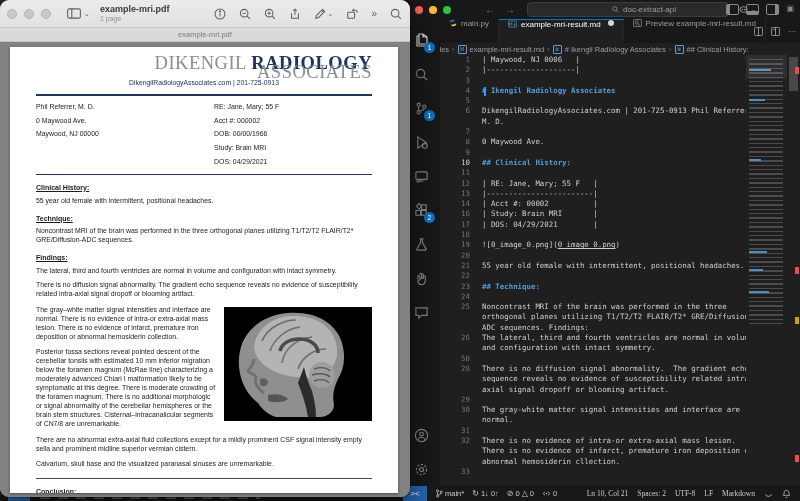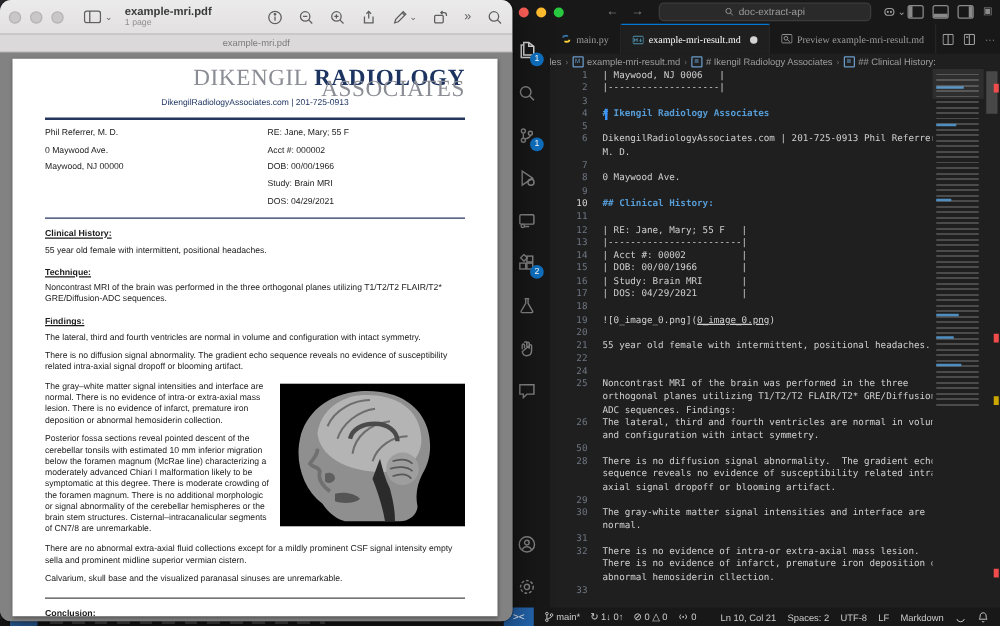--- a/index.html
+++ b/index.html
@@ -13,33 +13,33 @@
 
   
   .vscode{position:absolute;left:403px;top:0;width:397px;height:501px;background:#1f1f1f;
           color:#cccccc;z-index:1;font-size:8px;}
   .titlebar{height:19px;background:#181818;display:flex;align-items:center;position:relative;}
   .tl{width:8px;height:8px;border-radius:50%;margin-left:6px;flex:none;}
   .tl.r{background:#ff5f57;margin-left:12px}.tl.y{background:#febc2e}.tl.g{background:#28c840}
   .nav-arrows{margin-left:34px;display:flex;gap:10px;color:#8a8a8a;font-size:10px;line-height:19px;}
   .cmdcenter{margin-left:12px;width:168px;height:13px;background:#2a2a2a;border:1px solid #3c3c3c;
       border-radius:4px;display:flex;align-items:center;justify-content:center;gap:4px;
-      color:#9d9d9d;font-size:8px;}
+      color:#9d9d9d;font-size:8px;padding-left:32px;}
   .copilot{margin-left:10px;color:#9d9d9d;display:flex;align-items:center;gap:2px;font-size:8px;}
   .layout-icons{position:absolute;right:6px;top:4px;display:flex;gap:7px;}
   .lyt{width:11px;height:9px;border:1px solid #8a8a8a;border-radius:2px;position:relative;}
   .lyt i{position:absolute;background:#8a8a8a;}
   .lyt.left i{left:0;top:0;bottom:0;width:3px;}
   .lyt.bottom i{left:0;right:0;bottom:0;height:3px;}
   .lyt.right i{right:0;top:0;bottom:0;width:3px;}
   .lyt.custom{border:none;color:#8a8a8a;font-size:8px;line-height:9px;width:auto;}
 
   .tabsrow{height:24px;background:#181818;display:flex;align-items:stretch;position:relative;}
-  .tab{display:flex;align-items:center;gap:4px;padding:0 9px;border-right:1px solid #252525;
-       color:#9d9d9d;white-space:nowrap;font-family:Liberation Serif, serif;}
+  .tab{display:flex;gap:4px;padding:0 9px;border-right:1px solid #252525;
+       color:#9d9d9d;white-space:nowrap;}
   .tab.active{background:#1f1f1f;color:#ffffff;border-top:1px solid #0078d4;}
   .mod-dot{width:6px;height:6px;border-radius:50%;background:#d4d4d4;margin-left:3px;}
   .tab-actions{position:absolute;right:4px;top:0;height:24px;display:flex;align-items:center;gap:8px;color:#9d9d9d;}
 
   .breadcrumb{height:12px;background:#1f1f1f;display:flex;align-items:center;gap:3px;
       padding-left:14px;color:#9d9d9d;font-size:7.5px;white-space:nowrap;overflow:hidden;}
   .bc-sep{color:#6a6a6a;}
   .bc-ic{display:inline-block;width:7px;height:7px;border:1px solid #6a9ccb;border-radius:1px;
       color:#6a9ccb;font-size:5px;line-height:7px;text-align:center;flex:none;}
 
@@ -73,21 +73,21 @@
   .scrollcol{position:absolute;right:0;top:0;width:13px;height:100%;}
   .sc-thumb{position:absolute;left:2px;top:2px;width:9px;height:34px;background:rgba(121,121,121,.45);}
   .ov-mark{position:absolute;right:1px;width:4px;height:7px;}
 
   
   .statusbar{position:absolute;left:0;right:0;bottom:0;height:15px;background:#181818;
       display:flex;align-items:center;color:#cccccc;font-size:7.5px;z-index:3;}
   .remote{width:24px;height:15px;background:#2465ae;color:#fff;display:flex;align-items:center;
       justify-content:center;font-size:8px;flex:none;}
   .sb-item{display:flex;align-items:center;gap:2px;margin-left:8px;white-space:nowrap;}
-  .sb-right{margin-left:auto;display:flex;align-items:flex-end;}
+  .sb-right{margin-left:auto;display:flex;align-items:flex-start;font-family:Liberation Serif, serif;}
   .sb-right .sb-item{margin-left:0;margin-right:9px;}
   .sb-ic{font-size:8px;line-height:15px;}
 
   
   .preview{position:absolute;left:0;top:0;width:410px;height:497px;z-index:2;border-radius:9px;
       box-shadow:0 10px 28px rgba(0,0,0,.55), 0 0 0 1px rgba(0,0,0,.25);
       background:#808080;overflow:hidden;display:flex;flex-direction:column;}
   .ptoolbar{height:27px;background:linear-gradient(#ecebeb,#e2e0e0);border-bottom:1px solid #c9c7c7;
       display:flex;align-items:center;flex:none;}
   .ptl{width:8px;height:8px;border-radius:50%;background:#c9c7c7;border:0.5px solid #b5b3b3;margin-left:7px;flex:none;}
@@ -345,24 +345,20 @@
       </div>
     <div class="erow">
         <span class="enum">13</span>
         <span class="etxt">|------------------------|</span>
       </div>
     <div class="erow">
         <span class="enum">14</span>
         <span class="etxt">| Acct #: 00002          |</span>
       </div>
     <div class="erow">
-        <span class="enum">15</span>
-        <span class="etxt">| DOB: 00/00/1966        |</span>
-      </div>
-    <div class="erow">
         <span class="enum">16</span>
         <span class="etxt">| Study: Brain MRI       |</span>
       </div>
     <div class="erow">
         <span class="enum">17</span>
         <span class="etxt">| DOS: 04/29/2021        |</span>
       </div>
     <div class="erow">
         <span class="enum">18</span>
         <span class="etxt"></span>
@@ -375,20 +371,24 @@
         <span class="enum">20</span>
         <span class="etxt"></span>
       </div>
     <div class="erow">
         <span class="enum">21</span>
         <span class="etxt">55 year old female with intermittent, positional headaches.</span>
       </div>
     <div class="erow">
         <span class="enum">22</span>
         <span class="etxt"></span>
+      </div>
+    <div class="erow">
+        <span class="enum">23</span>
+        <span class="etxt h">## Technique:</span>
       </div>
     <div class="erow">
         <span class="enum">24</span>
         <span class="etxt"></span>
       </div>
     <div class="erow">
         <span class="enum">25</span>
         <span class="etxt">Noncontrast MRI of the brain was performed in the three orthogonal planes utilizing T1/T2/T2 FLAIR/T2* GRE/Diffusion-ADC sequences. Findings:</span>
       </div>
     <div class="erow">

